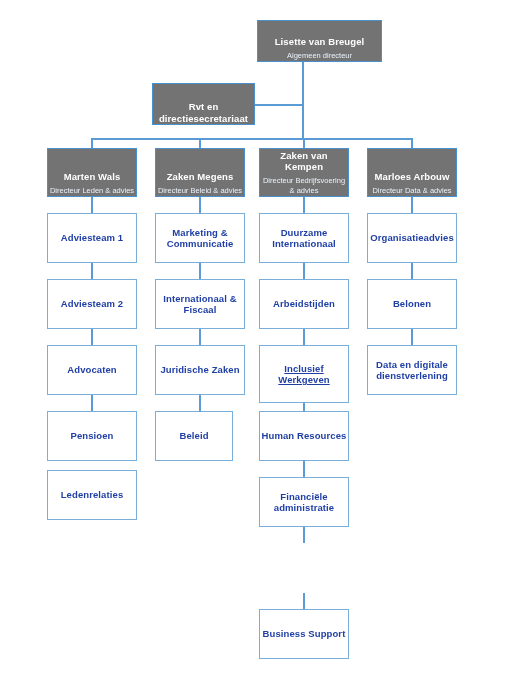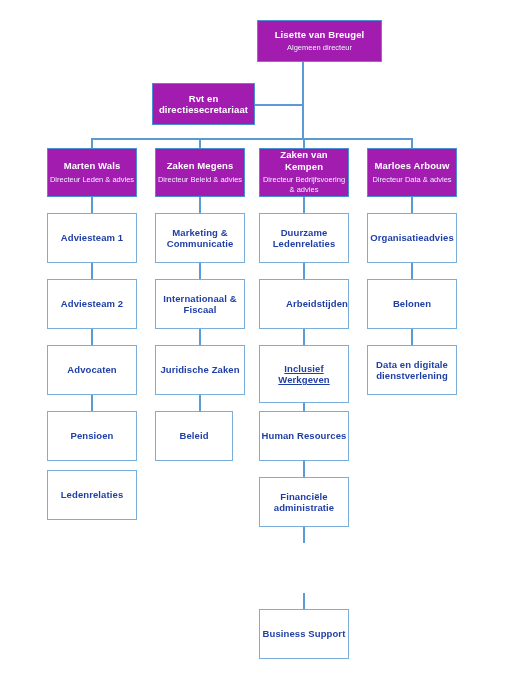--- a/index.html
+++ b/index.html
@@ -23,23 +23,24 @@
     position: absolute;
     box-sizing: border-box;
     display: flex;
     flex-direction: column;
     align-items: center;
     justify-content: center;
     text-align: center;
     line-height: 1.2;
   }
   .node.filled {
-    background: #a21caf;
+    background: #737373;
     border: 1px solid #4a90cf;
     color: #ffffff;
+    justify-content: flex-end;
   }
   .node.outline {
     background: #ffffff;
     border: 1px solid #79aeda;
     color: #1f3fa5;
   }
   .node-title {
     font-weight: bold;
     font-size: 9.5px;
     letter-spacing: 0.1px;
@@ -152,23 +153,23 @@
     <div class="node-title">Internationaal &amp; Fiscaal</div>
   </div>
   <div class="node outline" style="left:155px; top:345px; width:90px; height:50px;">
     <div class="node-title">Juridische Zaken</div>
   </div>
   <div class="node outline" style="left:155px; top:411px; width:78px; height:50px;">
     <div class="node-title">Beleid</div>
   </div>
 
   <div class="node outline" style="left:259px; top:213px; width:90px; height:50px;">
-    <div class="node-title">Duurzame Ledenrelaties</div>
+    <div class="node-title">Duurzame Internationaal</div>
   </div>
-  <div class="node outline" style="left:259px; top:279px; width:90px; height:50px;align-items:flex-end;">
+  <div class="node outline" style="left:259px; top:279px; width:90px; height:50px;">
     <div class="node-title">Arbeidstijden</div>
   </div>
   <div class="node outline" style="left:259px; top:345px; width:90px; height:58px;text-decoration:underline;">
     <div class="node-title">Inclusief Werkgeven</div>
   </div>
   <div class="node outline" style="left:259px; top:411px; width:90px; height:50px;">
     <div class="node-title">Human Resources</div>
   </div>
   <div class="node outline" style="left:259px; top:477px; width:90px; height:50px;">
     <div class="node-title">Financiële administratie</div>

